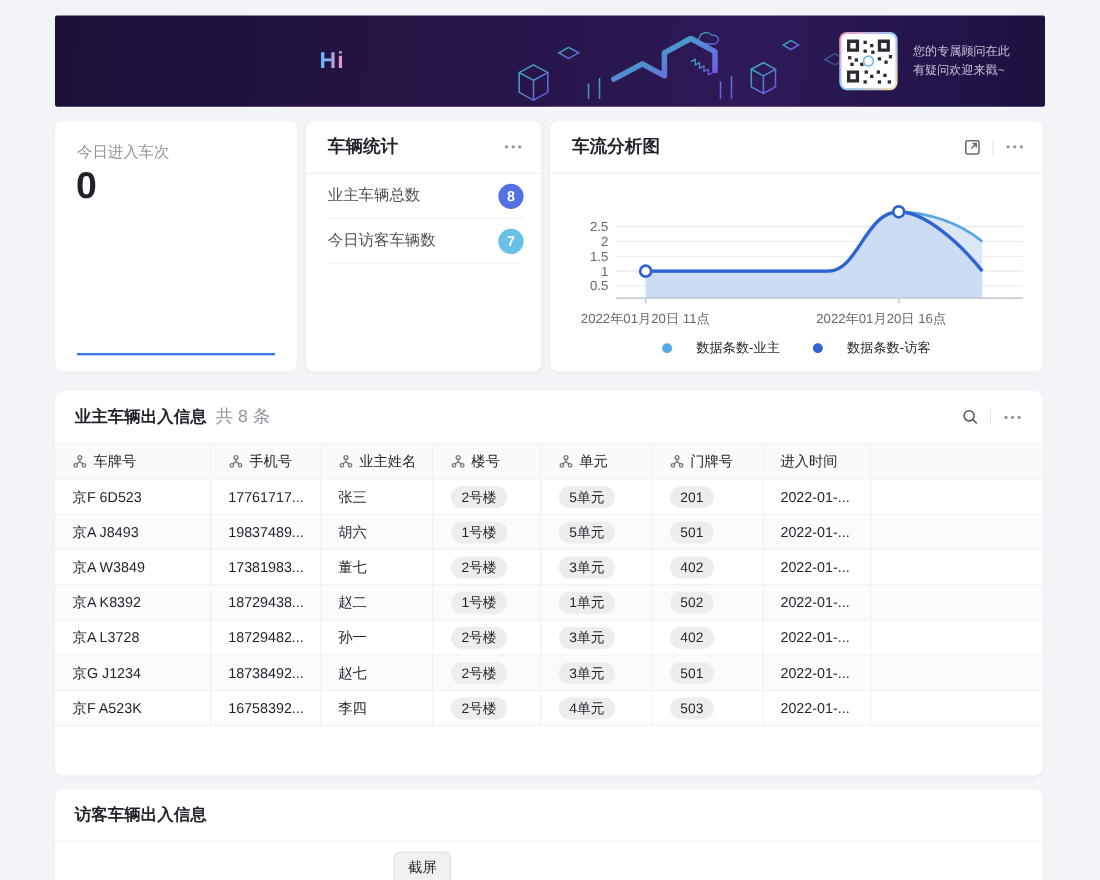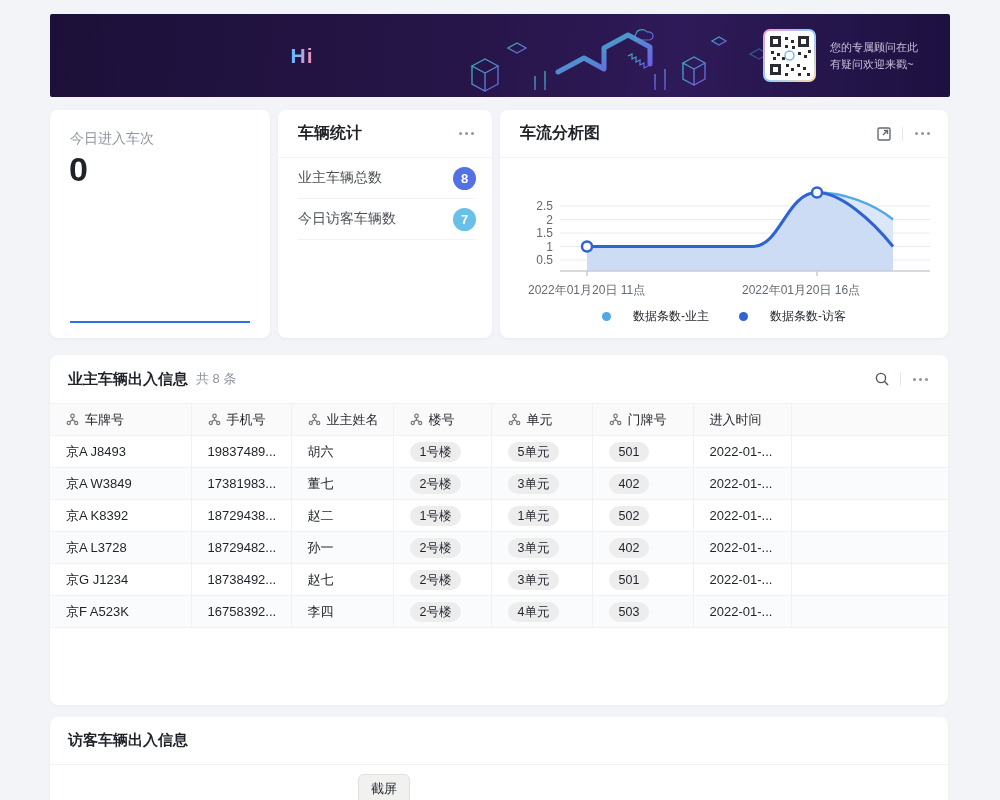--- a/index.html
+++ b/index.html
@@ -85,21 +85,21 @@
   }
   .legend-item { display:flex; align-items:center; gap:22px; }
   .legend-dot { width:9px; height:9px; border-radius:50%; }
 
   
   .card-table { left:50px; top:355px; width:898px; height:350px; overflow:hidden; }
   .table-head {
     height:48px; display:flex; align-items:center; padding:0 18px;
   }
   .table-title { font-size:15px; font-weight:700; color:#1f2329; }
-  .table-count { font-size:13px; color:#8f959e; margin-left:8px; }
+  .table-count { font-size:16px; color:#8f959e; margin-left:8px; }
   table { width:898px; border-collapse:collapse; table-layout:fixed; }
   th, td {
     height:32px; padding:0 8px 0 16px; text-align:left;
     font-size:13px; color:#1f2329; font-weight:400;
     border:1px solid #f0f1f2; border-left:none; white-space:nowrap; overflow:hidden;
   }
   th:first-child, td:first-child { border-left:none; }
   th:last-child, td:last-child { border-right:none; }
   thead th { background:#fafafa; }
   tbody tr:nth-child(even) td { background:#fafbfc; }
@@ -380,20 +380,30 @@
         <th>
             <span class="th-inner">
           <span>进入时间</span>
             </span>
           </th>
         <th></th>
       </tr>
     </thead>
     <tbody>
       <tr>
+        <td>京F 6D523</td>
+        <td>17761717...</td>
+        <td>张三</td>
+        <td><span class="pill">2号楼</span></td>
+        <td><span class="pill">5单元</span></td>
+        <td><span class="pill">201</span></td>
+        <td>2022-01-...</td>
+        <td></td>
+      </tr>
+      <tr>
         <td>京A J8493</td>
         <td>19837489...</td>
         <td>胡六</td>
         <td><span class="pill">1号楼</span></td>
         <td><span class="pill">5单元</span></td>
         <td><span class="pill">501</span></td>
         <td>2022-01-...</td>
         <td></td>
       </tr>
       <tr>

